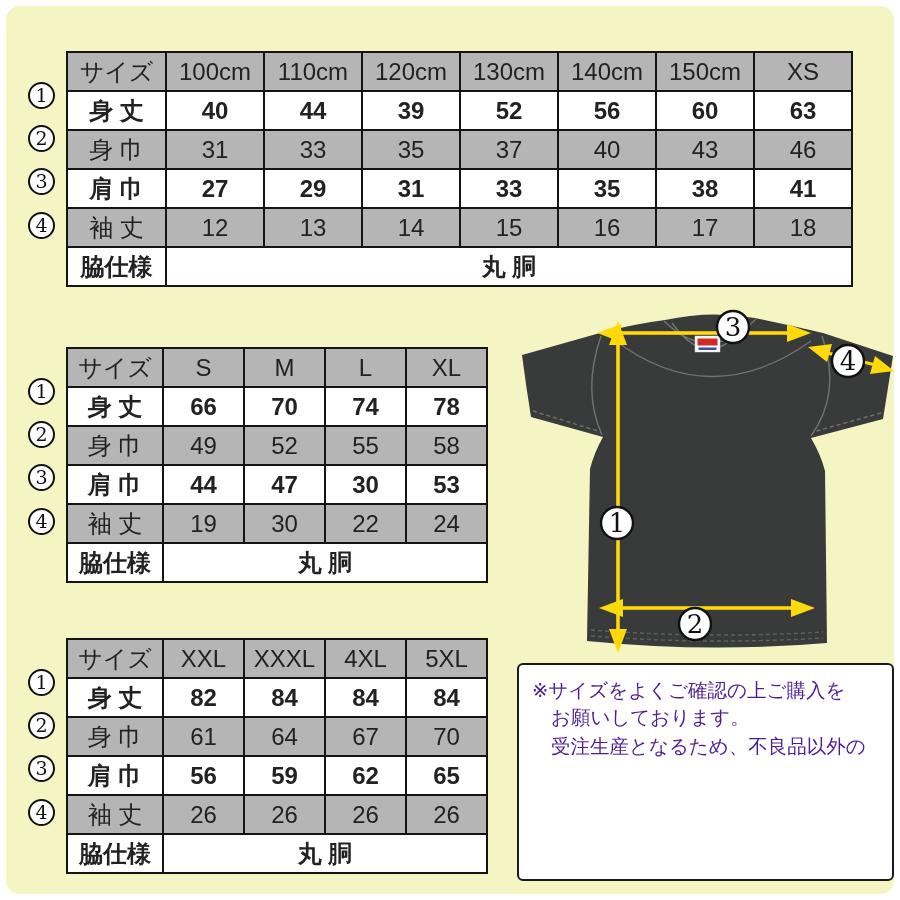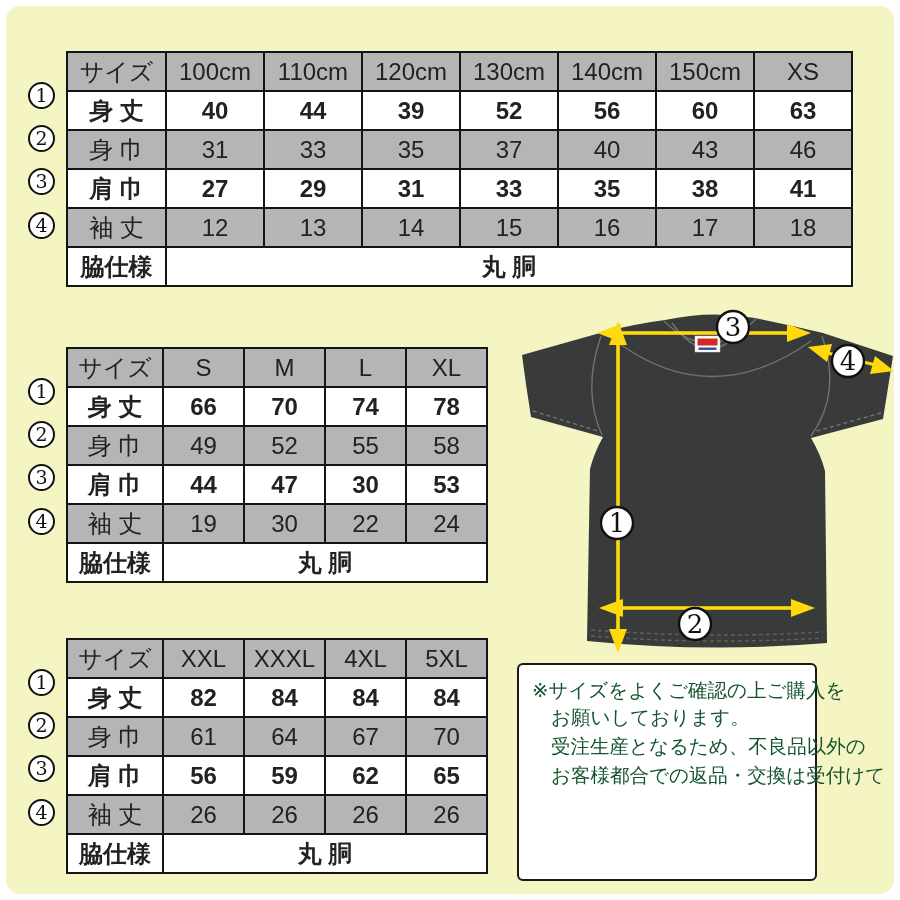--- a/index.html
+++ b/index.html
@@ -36,23 +36,23 @@
   .t-1 col.c-data,.t-2 col.c-data{width:81px;}
   
   .shirt{position:absolute;left:505px;top:303px;width:392px;height:360px;}
   .shirt svg{display:block;}
   .dcirc-text{
     font-family:"DejaVu Serif","Liberation Serif",serif;font-size:26px;fill:#111;
     text-anchor:middle;
   }
   
   .note{
-    position:absolute;left:517px;top:663px;width:300px;height:218px;
+    position:absolute;left:517px;top:663px;width:377px;height:218px;
     background:#ffffff;border:2px solid #1a1a1a;border-radius:6px;
-    padding:11px 8px 0 13px;color:#14532d;
+    padding:11px 8px 0 13px;color:#4c1d95;
   }
   .note .nline{font-size:19.5px;line-height:29px;white-space:nowrap;}
   .note .nline.indent{padding-left:19px;font-family:Liberation Mono, monospace;}
 </style>
 </head>
 <body>
 
 <div class="canvas">
   <div class="panel"></div>
 
@@ -320,15 +320,14 @@
         <circle cx="343" cy="58" r="16" fill="#fff" stroke="#111" stroke-width="2.4"></circle>
         <text class="dcirc-text" x="343" y="67">4</text>
       </g>
     </svg>
   </div>
 
   <div class="note">
     <div class="nline">※サイズをよくご確認の上ご購入を</div>
     <div class="nline indent">お願いしております。</div>
     <div class="nline indent">受注生産となるため、不良品以外の</div>
-    <div class="nline indent">お客様都合での返品・交換は受付けて</div>
   </div>
 </div>
 
 </body></html>

